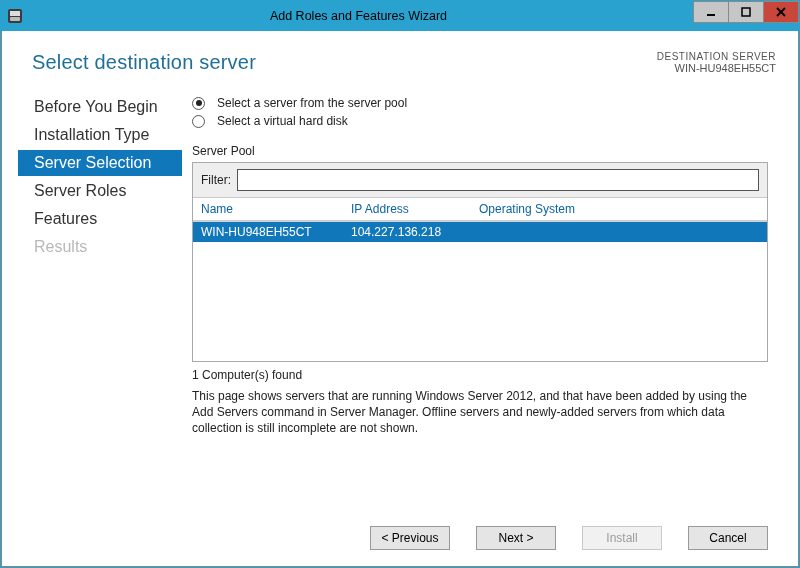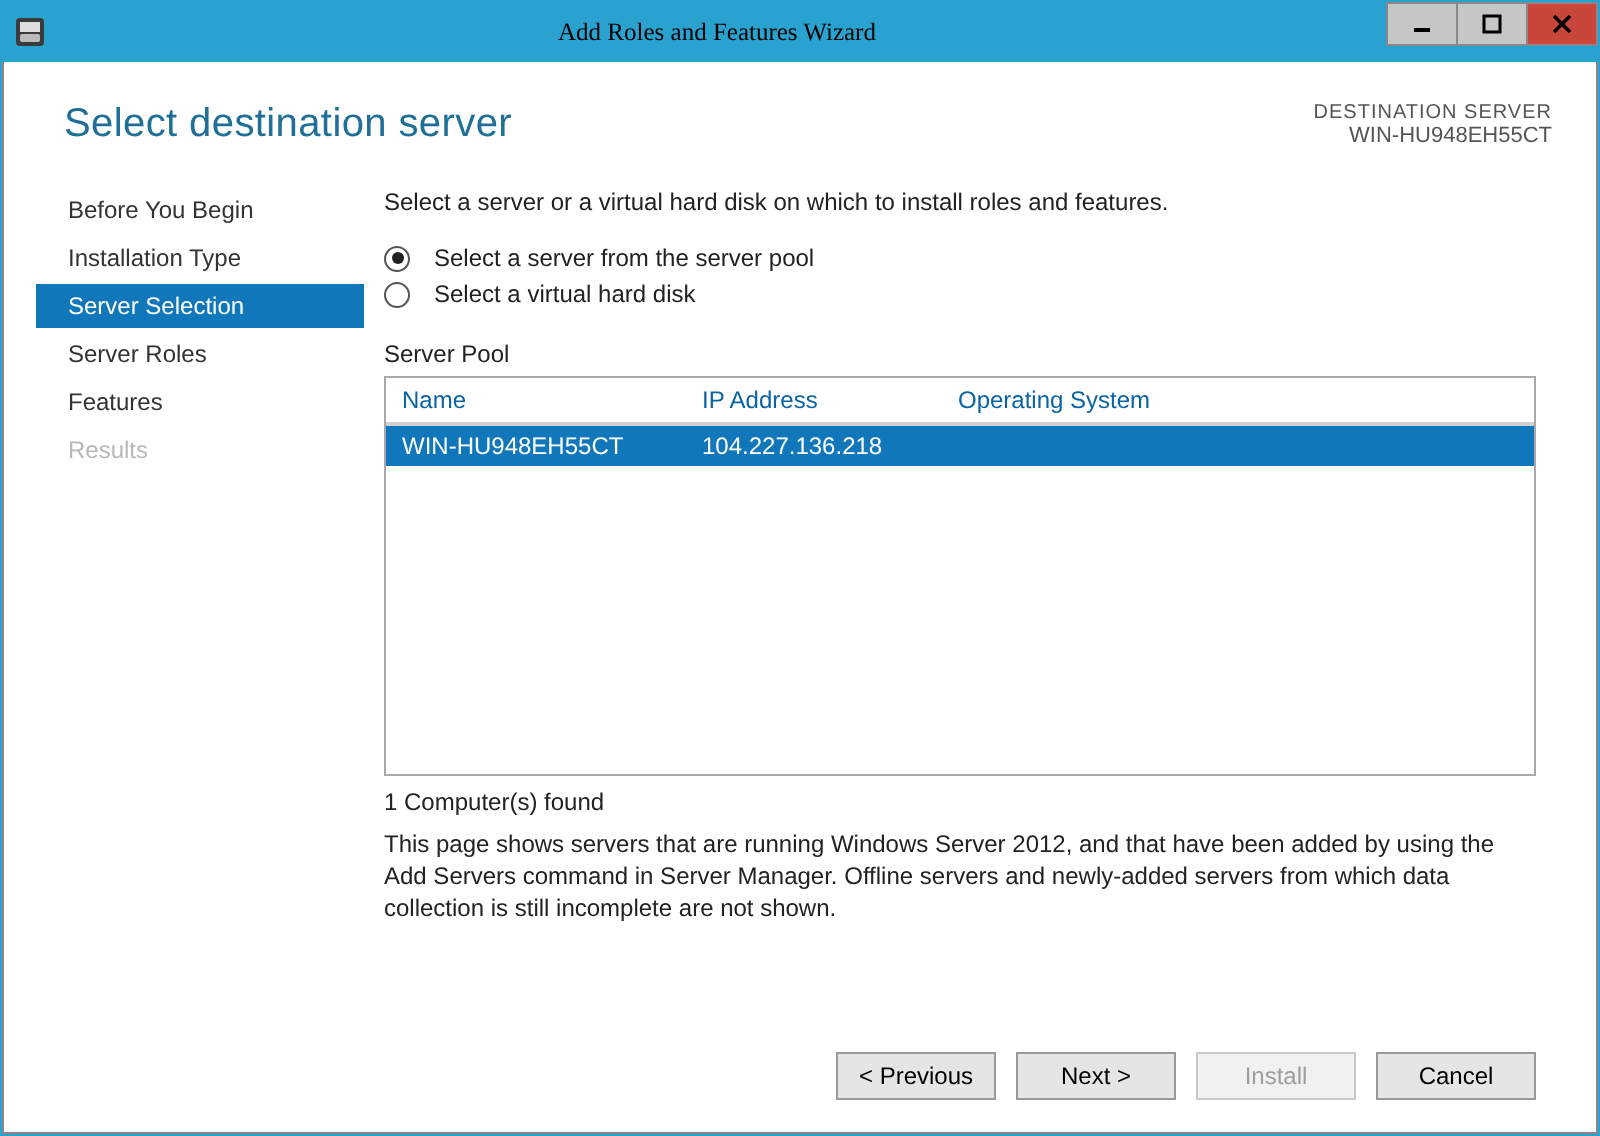--- a/index.html
+++ b/index.html
@@ -13,21 +13,20 @@
   }
   
   .titlebar {
     height: 30px;
     background: #2aa2cf;
     display: flex;
     align-items: center;
     justify-content: space-between;
     padding-left: 6px;
     color: #000;
-    font-family: Liberation Serif, serif;
   }
   .titlebar .left { display: flex; align-items: center; gap: 6px; }
   .titlebar .title { flex: 1; text-align: center; font-size: 12.5px; }
   .winbtns { display: flex; height: 100%; }
   .winbtn {
     width: 36px; height: 22px;
     background: #c6c6c6;
     border: 1px solid #888;
     margin-top: 0;
     margin-left: -1px;
@@ -73,21 +72,21 @@
   .sidebar {
     width: 180px;
     padding: 10px 0 0 30px;
     display: flex;
     flex-direction: column;
     gap: 2px;
   }
   .step {
     padding: 4px 10px 4px 16px;
     margin-left: -14px;
-    font-size: 12px;
+    font-size: 16px;
     color: #333;
     cursor: default;
   }
   .step.active {
     background: #1177bb;
     color: #fff;
   }
   .step.disabled { color: #b8b8b8; }
 
   
@@ -135,21 +134,21 @@
   .srv-list { flex:1; overflow:auto; background:#fff; }
   .srv-row {
     display: flex; padding: 3px 8px; color: #fff;
     background: #1177bb; font-size: 12px;
   }
   .found { margin-top: 6px; }
   .note  { margin-top: 6px; color: #222; line-height: 1.35; }
 
   
   .footer {
-    display: flex; justify-content: flex-end; gap: 10px;
+    display: flex; justify-content: flex-end; gap: 26px;
     padding: 12px 30px 16px 30px;
   }
   .btn {
     min-width: 80px; height: 24px;
     background: #e5e5e5;
     border: 1px solid #999;
     font-family: inherit; font-size: 12px;
     padding: 0 10px;
     cursor: default;
   }
@@ -204,34 +203,37 @@
     <div class="sidebar">
       <div class="step">Before You Begin</div>
       <div class="step">Installation Type</div>
       <div class="step active">Server Selection</div>
       <div class="step">Server Roles</div>
       <div class="step">Features</div>
       <div class="step disabled">Results</div>
     </div>
 
     <div class="main-pane">
-      <div class="intro">Select a server or a virtual hard disk on which to install roles and features.</div>
 
       <div class="radio-row">
         <span class="radio checked"></span>
         <span>Select a server from the server pool</span>
       </div>
       <div class="radio-row">
         <span class="radio"></span>
         <span>Select a virtual hard disk</span>
       </div>
 
       <div class="pool-label">Server Pool</div>
 
       <div class="pool-box">
+        <div class="filter-row">
+          <span>Filter:</span>
+          <input class="filter-input" type="text" value="" style="">
+        </div>
         <div class="col-head">
           <div class="c-name">Name</div>
           <div class="c-ip">IP Address</div>
           <div class="c-os">Operating System</div>
         </div>
         <div class="srv-list">
           <div class="srv-row">
             <div class="c-name">WIN-HU948EH55CT</div>
             <div class="c-ip">104.227.136.218</div>
           </div>

